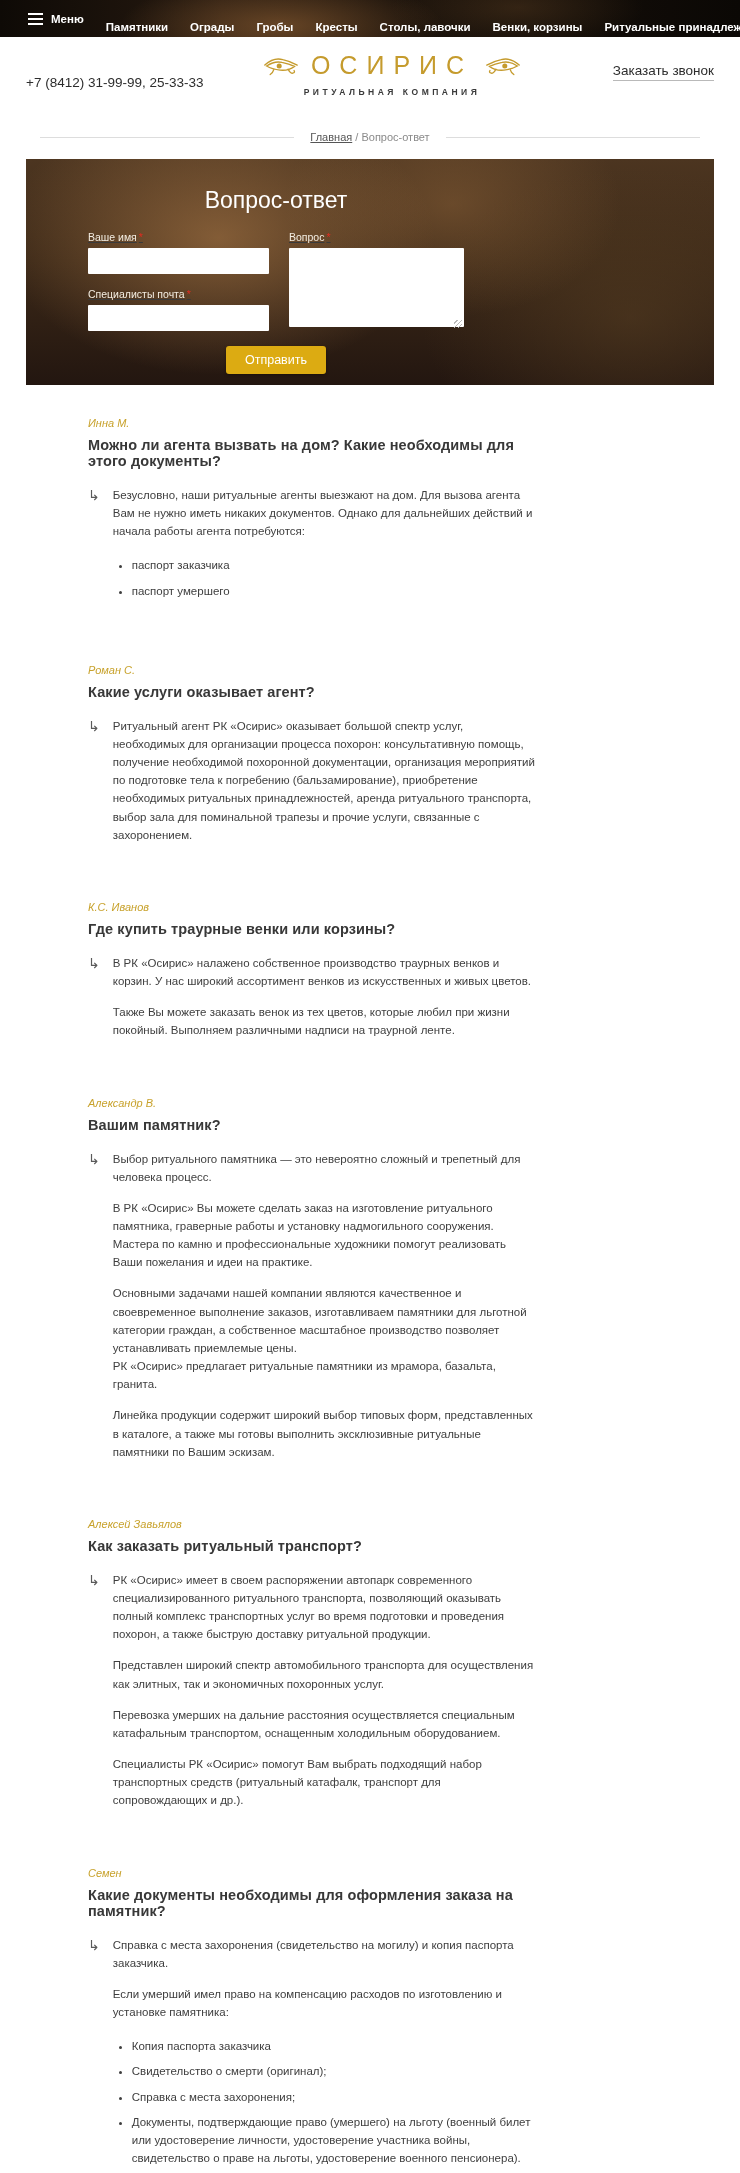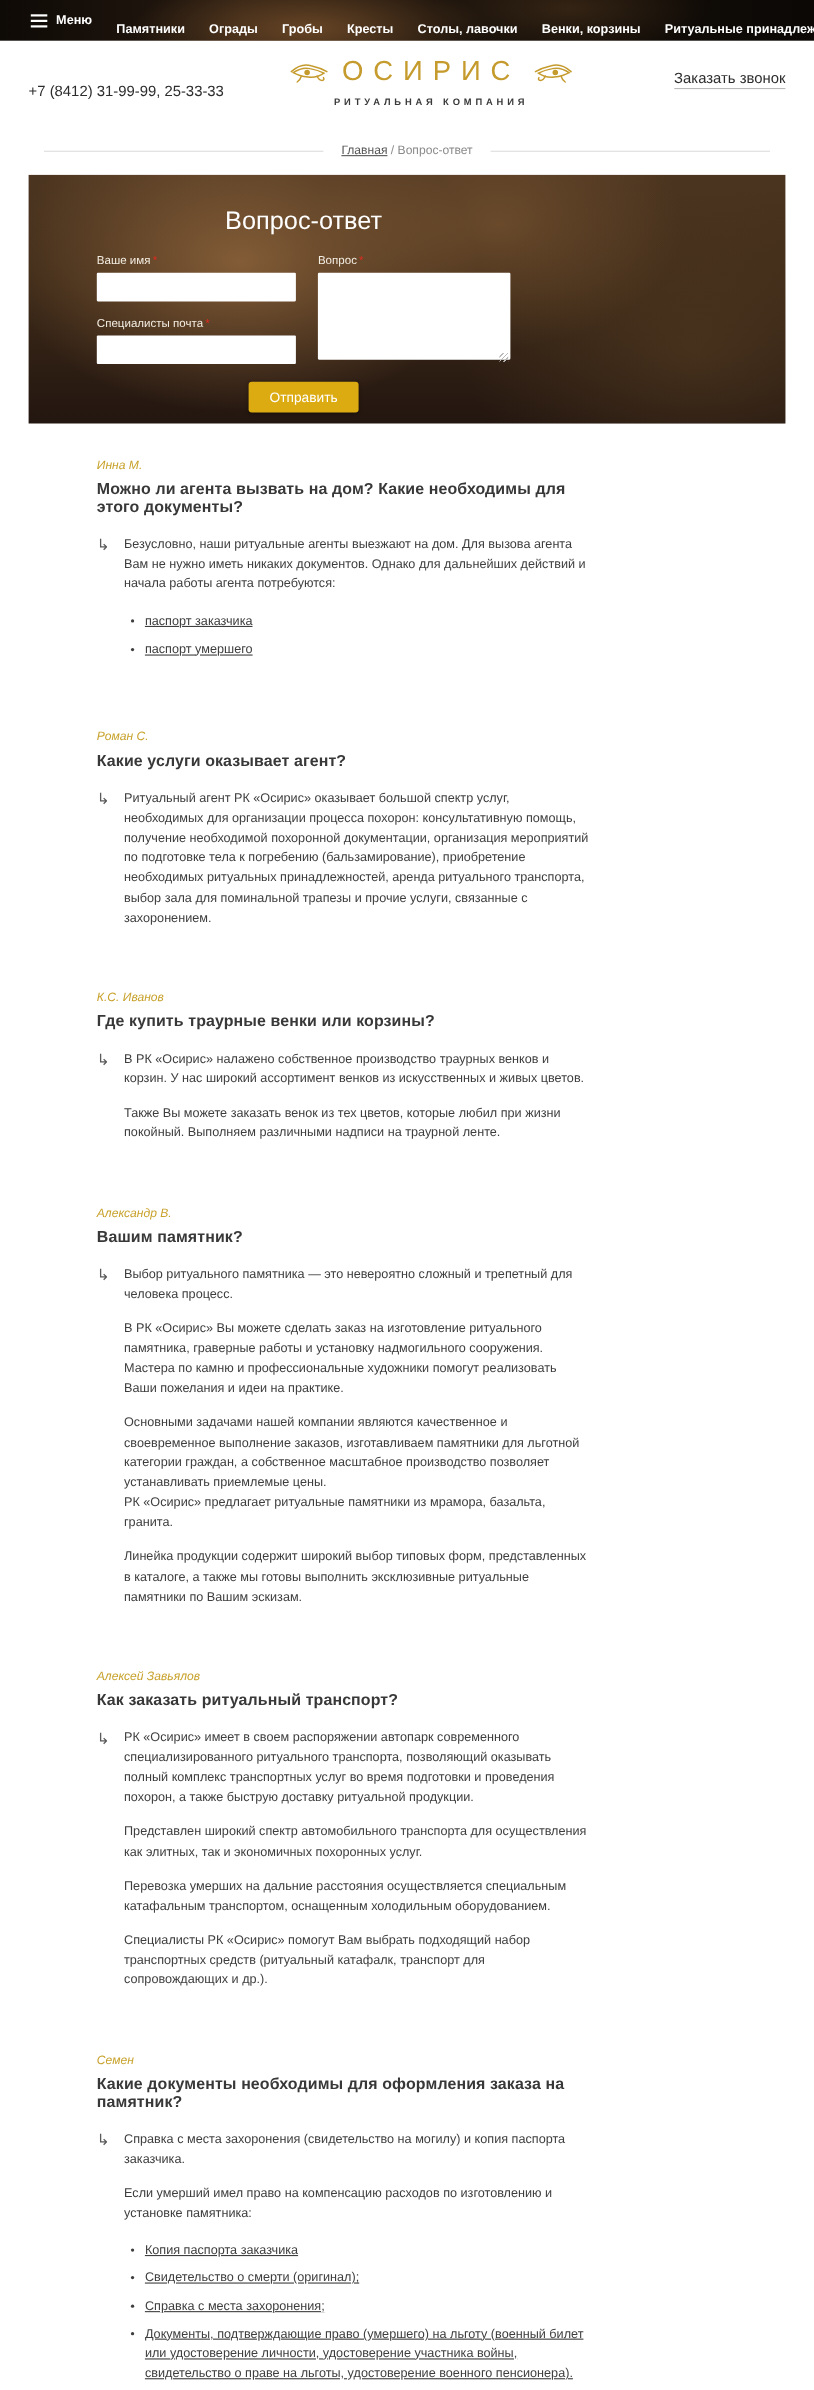--- a/index.html
+++ b/index.html
@@ -41,21 +41,21 @@
   .hero{
     margin:16px 26px 0; height:226px; padding:28px 0 0 62px;
     background:
       radial-gradient(ellipse 300px 190px at 28% 35%, rgba(186,132,78,.55), transparent 72%),
       radial-gradient(ellipse 240px 160px at 62% 20%, rgba(150,105,60,.45), transparent 70%),
       radial-gradient(ellipse 280px 200px at 88% 70%, rgba(92,66,36,.5), transparent 75%),
       linear-gradient(180deg,#4c3520 0%,#3c2918 45%,#231610 100%);
   }
   .hero-title{ width:376px; text-align:center; color:#fff; font-size:23px; font-weight:400; margin-bottom:17px; }
   .hero-form{ width:376px; }
-  .form-grid{ display:flex; gap:20px; }
+  .form-grid{ display:flex; gap:20px;text-decoration:underline; }
   .fcol-left{ width:181px; }
   .fcol-right{ width:175px; }
   .flabel{ display:block; font-size:10.5px; color:#f3ede2; margin-bottom:5px; }
   .req{ color:#e02b20; margin-left:2px; }
   .finput{ width:100%; height:26px; border:none; border-radius:1px; background:#fff; padding:0 6px; font-size:12px; }
   .fgap{ margin-top:14px; }
   .ta-wrap{ position:relative; }
   .ftextarea{ width:100%; height:79px; border:none; border-radius:1px; background:#fff; padding:4px 6px;
     font-size:12px; resize:none; font-family:inherit; }
   .resize-handle{ position:absolute; right:2px; bottom:3px; width:8px; height:8px;
@@ -68,21 +68,21 @@
   .faq{ margin:0 26px; padding:32px 0 50px 62px; }
   .faq-item{ margin-bottom:57px; max-width:448px; }
   .faq-author{ font-size:11px; font-style:italic; color:#c8a22c; }
   .faq-question{ font-size:14.5px; font-weight:700; color:#383838; margin-top:8px; letter-spacing:.1px; }
   .faq-answer{ display:flex; margin-top:17px; }
   .faq-arrow{ color:#5a5a5a; font-size:14px; line-height:1.3; flex:0 0 auto; }
   .faq-body{ margin-left:13px; font-size:11.5px; line-height:1.58; color:#3e3e3e; }
   .faq-body p{ margin-bottom:13px; white-space:pre-line; }
   .faq-body p:last-child{ margin-bottom:0; }
   .faq-body ul{ margin:16px 0 0 6px; padding-left:13px; }
-  .faq-body li{ margin-bottom:7px;text-decoration:underline; }
+  .faq-body li{ margin-bottom:7px; }
 </style>
 </head>
 <body>
 
 <nav class="navbar">
   <div class="nav-menu">
     <span class="hamburger">
         <i></i>
         <i></i>
         <i></i>

